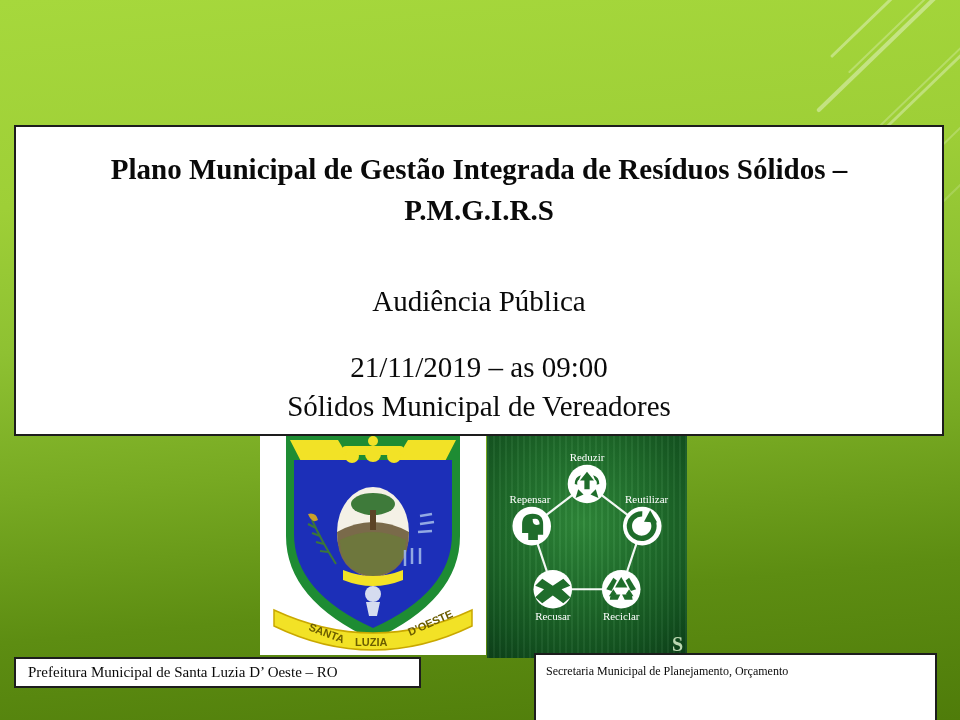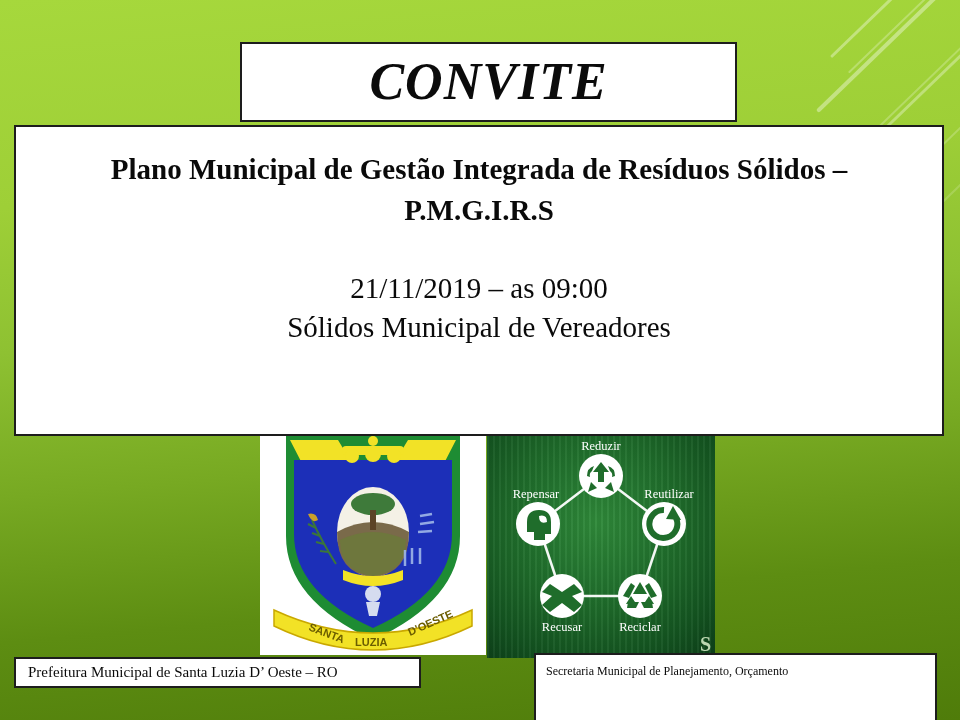--- a/index.html
+++ b/index.html
@@ -127,21 +127,21 @@
     z-index: 3;
     overflow: hidden;
   }
   #coat-svg { display:block; width:100%; height:100%; }
 
   
   #recycle-photo {
     position: absolute;
     left: 487px;
     top: 424px;
-    width: 228px;
+    width: 200px;
     height: 234px;
     z-index: 3;
     overflow: hidden;
     background: radial-gradient(circle at 48% 42%, #2f8a3a 0%, #1f6d2b 45%, #135320 78%, #0d3f18 100%);
   }
   #recycle-photo .vstripes {
     position: absolute;
     inset: 0;
     background: repeating-linear-gradient(90deg,
       rgba(255,255,255,0.045) 0px,
@@ -332,26 +332,24 @@
         <path d="M166 180 L158 178 L162 172 L167 180 Z"></path>
         <path d="M165 178 L154 178 L157 184 L166 184 Z"></path>
         <path d="M148 162 L142 174 L136 172 L144 159 Z"></path>
         <path d="M158 162 L164 174 L170 172 L162 159 Z"></path>
       </g>
       <text x="153" y="207" class="r-label">Reciclar</text>
     </svg>
     <span class="corner-s">S</span>
   </div>
 
-  <div id="convite-box">
-    <span id="convite-text">CONVITE</span>
-  </div>
 
   <div id="main-box">
     <p id="plan-title">Plano Municipal de Gestão Integrada de Resíduos Sólidos – P.M.G.I.R.S</p>
+    <p id="hearing-line">Audiência Pública</p>
     <p id="datetime-line">21/11/2019 – as 09:00</p>
     <p id="venue-line">Sólidos Municipal de Vereadores</p>
   </div>
 
   <div id="footer-left">
     <span>Prefeitura Municipal de Santa Luzia D’ Oeste – RO</span>
   </div>
 
   <div id="footer-right">
     <div>Secretaria Municipal de Planejamento, Orçamento</div>

